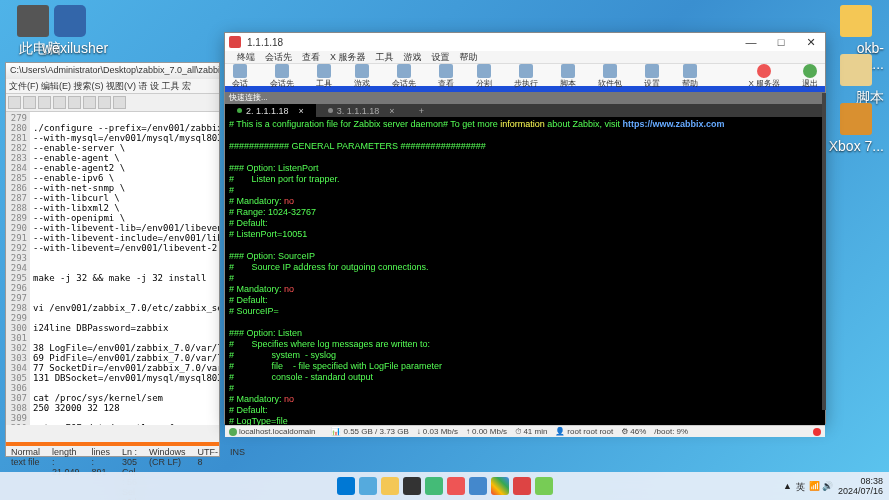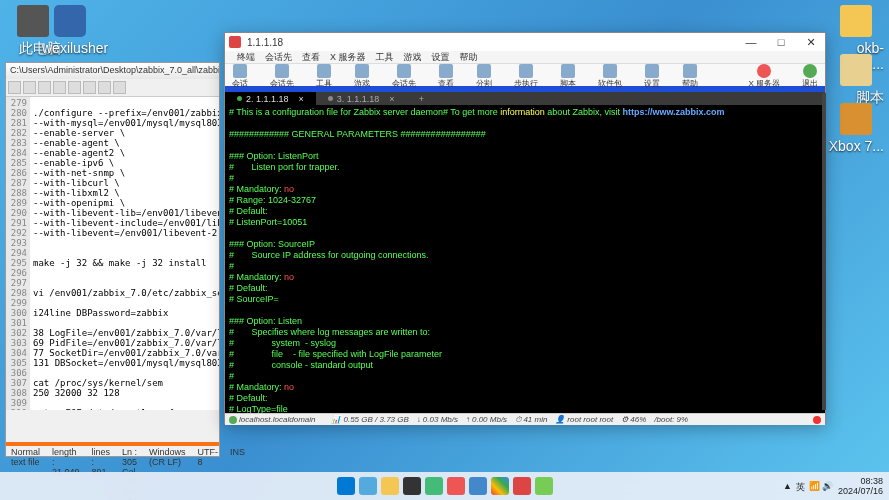--- a/index.html
+++ b/index.html
@@ -37,21 +37,21 @@
     .xshell-tbtn.grn .ic { background: #5a5; border-radius: 50%; }
     .xshell-addr { height: 12px; background: #777; color: #fff; font-size: 8px; padding: 0 4px; display: flex; }
     .xshell-tabs { height: 13px; background: #3a3a3a; display: flex; font-size: 9px; }
     .xshell-tabs .stab { padding: 0 12px; color: #aaa; display: flex; align-items: center; gap: 4px; cursor: pointer; }
     .xshell-tabs .stab.active { background: #000; color: #ddd; }
     .xshell-tabs .stab .dot { width: 5px; height: 5px; border-radius: 50%; background: #888; }
     .xshell-tabs .stab.active .dot { background: #4a4; }
     .xshell-term { height: 308px; background: #000; font-family: Consolas, monospace; font-size: 9px; line-height: 11px; color: #ccc; padding: 2px 4px; white-space: pre; overflow: hidden; }
     .xshell-term .gr { color: #5f5; } .xshell-term .ye { color: #ff5; } .xshell-term .rd { color: #f55; } .xshell-term .bl { color: #6af; font-weight: bold; }
     .xshell-status { height: 12px; background: #f0f0f0; border-top: 1px solid #ccc; font-size: 8px; color: #444; display: flex; align-items: center; gap: 8px; padding: 0 4px; }
-    .xshell-status .sseg { display: flex; align-items: center; gap: 2px; font-style: italic; }
+    .xshell-status .sseg { display: flex; align-items: center; gap: 2px; }
     .xshell-status .sico { width: 8px; height: 8px; background: #5a5; border-radius: 50%; }
     .xshell-status .red-dot { width: 8px; height: 8px; background: #e33; border-radius: 50%; margin-left: auto; }
     .xshell-sidebar { position: absolute; right: -1px; top: 60px; bottom: 13px; width: 4px; background: #444; }
     
     .taskbar { position: absolute; bottom: 0; left: 0; right: 0; height: 28px; background: rgba(235,240,248,.9); backdrop-filter: blur(10px); display: flex; align-items: center; }
     .taskbar-center { margin: 0 auto; display: flex; gap: 4px; align-items: center; }
     .taskbar-center .tico { width: 18px; height: 18px; background: #48c; border-radius: 3px; cursor: pointer; }
     .taskbar-right { position: absolute; right: 6px; display: flex; align-items: center; gap: 6px; font-size: 9px; color: #222; }
     .taskbar-right .tray { display: flex; gap: 3px; } .taskbar-right .tray .tr { width: 10px; height: 10px; }
     .taskbar-right .clock { text-align: right; line-height: 10px; font-size: 9px; }
@@ -75,20 +75,21 @@
     <div class="ico"></div>
     <div>脚本</div>
   </div>
 <div class="desktop-icon di-5">
     <div class="ico"></div>
     <div>Xbox 7...</div>
   </div>
 
 <div class="npp-window">
   <div class="npp-title">C:\Users\Administrator\Desktop\zabbix_7.0_all\zabbix7.0_all_source.md</div>
+  <div class="npp-menu">文件(F) 编辑(E) 搜索(S) 视图(V)  语  设  工具  宏</div>
   <div class="npp-toolbar">
     <div class="tb"></div>
       <div class="tb"></div>
       <div class="tb"></div>
       <div class="tb"></div>
       <div class="tb"></div>
       <div class="tb"></div>
       <div class="tb"></div>
       <div class="tb"></div>
   </div>
@@ -254,20 +255,23 @@
       <div style="flex:1"></div>
     <div class="xshell-tbtn red">
         <div class="ic"></div>
         <span>X 服务器</span>
       </div>
     <div class="xshell-tbtn grn">
         <div class="ic"></div>
         <span>退出</span>
       </div>
   </div>
+  <div class="xshell-addr">
+      <span>快速连接...</span>
+    </div>
   <div class="xshell-tabs" id="xshell-tabs">
       <div class="stab active"><span class="dot"></span>2. 1.1.1.18 <span style="margin-left:6px">×</span></div>
       <div class="stab"><span class="dot"></span>3. 1.1.1.18 <span style="margin-left:6px">×</span></div>
       <div class="stab">+</div>
     </div>
   <div class="xshell-term" id="xshell-term"><span class="gr"># This is a configuration file for Zabbix server daemon</span><span class="gr"># To get more </span><span class="ye">information</span><span class="gr"> about Zabbix, visit </span><span class="bl">https://www.zabbix.com</span>
 <span class=""></span>
 <span class="gr">############ GENERAL PARAMETERS #################</span>
 <span class=""></span>
 <span class="gr">### Option: ListenPort</span>

